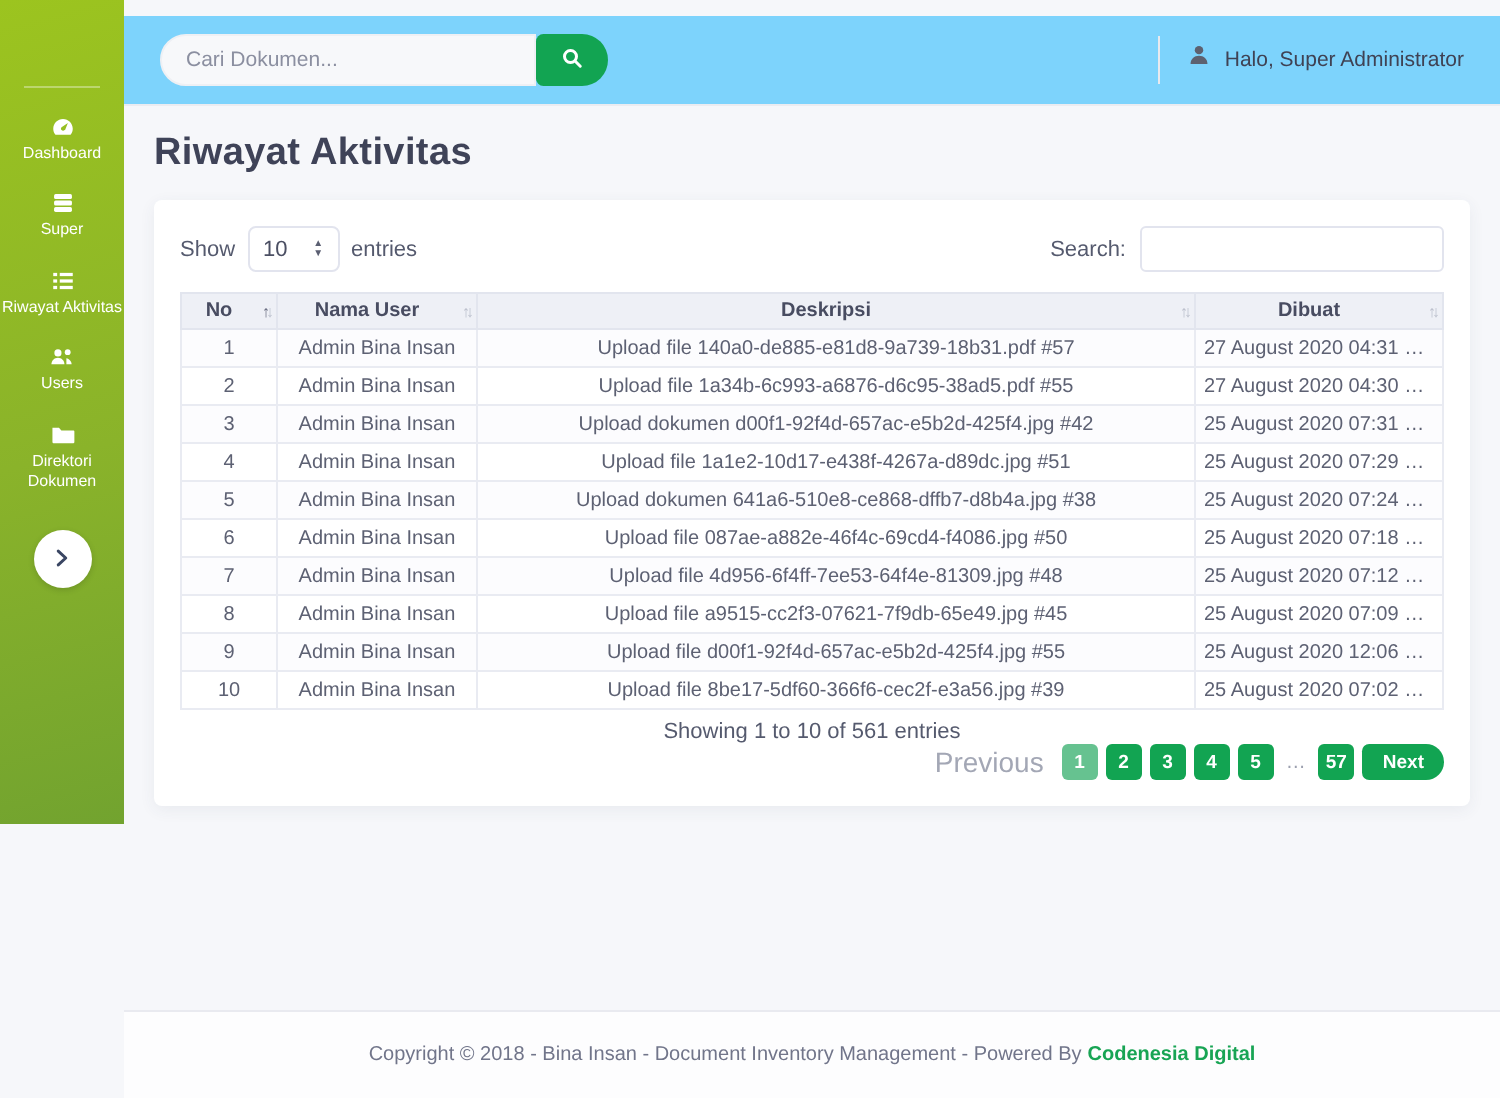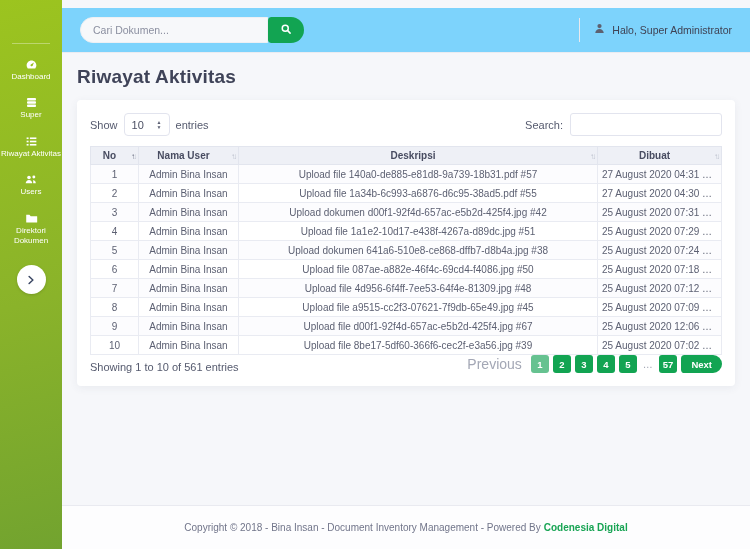--- a/index.html
+++ b/index.html
@@ -6,21 +6,21 @@
   html,body { width:750px; height:549px; overflow:hidden; }
   body {
     font-family:"Liberation Sans", sans-serif;
     background:#f6f7fa;
     display:flex;
     color:#5d6173;
   }
 
   
   .sidebar {
-    width:62px; flex:none; height:549px;
+    width:62px; flex:none; height:412px;
     background:linear-gradient(165deg,#9cc41f 0%, #8ab32a 55%, #72a32f 100%);
     display:flex; flex-direction:column; align-items:center;
   }
   .sidebar-divider { width:38px; border-top:1px solid rgba(255,255,255,.35); margin-top:43px; }
   .side-item { margin-top:13px; text-align:center; color:#fff; cursor:pointer; width:100%; }
   .side-item .icon { display:block; height:14px; }
   .side-item .lbl { display:block; font-size:8px; line-height:1.3; margin-top:1px; }
   .collapse-btn {
     width:29px; height:29px; border-radius:50%; background:#fff; margin-top:19px;
     display:flex; align-items:center; justify-content:center; cursor:pointer;
@@ -81,21 +81,21 @@
   th.col-user { width:100px; }
   th.col-created { width:124px; }
   .sort { position:absolute; right:3px; top:50%; transform:translateY(-50%); font-size:8px; letter-spacing:-2px; color:#bcc0cd; }
   .sort .on { color:#686c80; }
   tbody td {
     border:1px solid #e9ebf2; height:19px; text-align:center; font-size:10px;
     color:#5d6173; overflow:hidden; white-space:nowrap; text-overflow:ellipsis; padding:0 4px;
   }
   tbody tr:nth-child(odd) { background:#fcfcfe; }
 
-  .info-row { display:flex; align-items:flex-end; margin-top:0; font-size:11px; color:#555a6e; }
+  .info-row { display:flex; align-items:center; margin-top:5px; font-size:11px; color:#555a6e;flex-direction:column; }
   .pagination { margin-left:auto; display:flex; align-items:center; gap:4px; }
   .prev-link { color:#a3a7b5; font-size:14px; margin-right:5px; cursor:default; }
   .page-btn {
     min-width:18px; height:18px; border-radius:3px; background:#12a452; color:#fff;
     font-weight:bold; font-size:9.5px; display:flex; align-items:center; justify-content:center;
     padding:0 4px; cursor:pointer; text-decoration:none;
   }
   .page-btn.active { background:#66c290; }
   .ellipsis { color:#9ca0af; font-size:10px; margin:0 2px; }
   .next-btn { border-radius:4px 10px 10px 4px; padding:0 10px; }
@@ -294,21 +294,21 @@
             </tr>
             <tr>
               <td>8</td>
               <td>Admin Bina Insan</td>
               <td>Upload file a9515-cc2f3-07621-7f9db-65e49.jpg #45</td>
               <td>25 August 2020 07:09 WIB</td>
             </tr>
             <tr>
               <td>9</td>
               <td>Admin Bina Insan</td>
-              <td>Upload file d00f1-92f4d-657ac-e5b2d-425f4.jpg #67</td>
+              <td>Upload file d00f1-92f4d-657ac-e5b2d-425f4.jpg #55</td>
               <td>25 August 2020 12:06 WIB</td>
             </tr>
             <tr>
               <td>10</td>
               <td>Admin Bina Insan</td>
               <td>Upload file 8be17-5df60-366f6-cec2f-e3a56.jpg #39</td>
               <td>25 August 2020 07:02 WIB</td>
             </tr>
           </tbody>
       </table>

